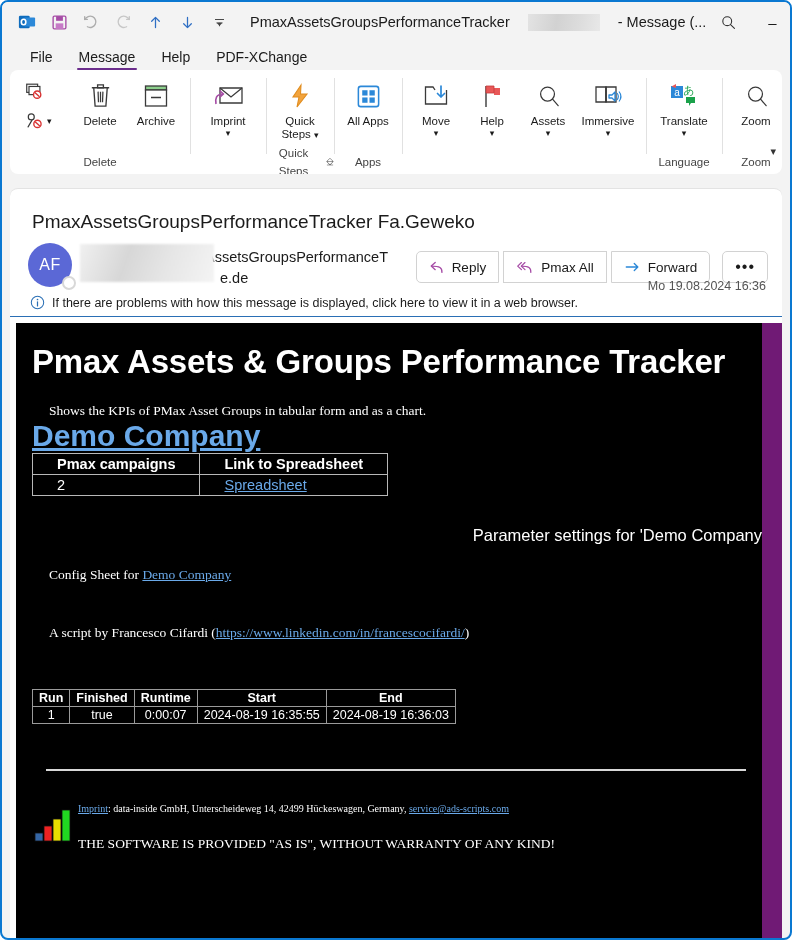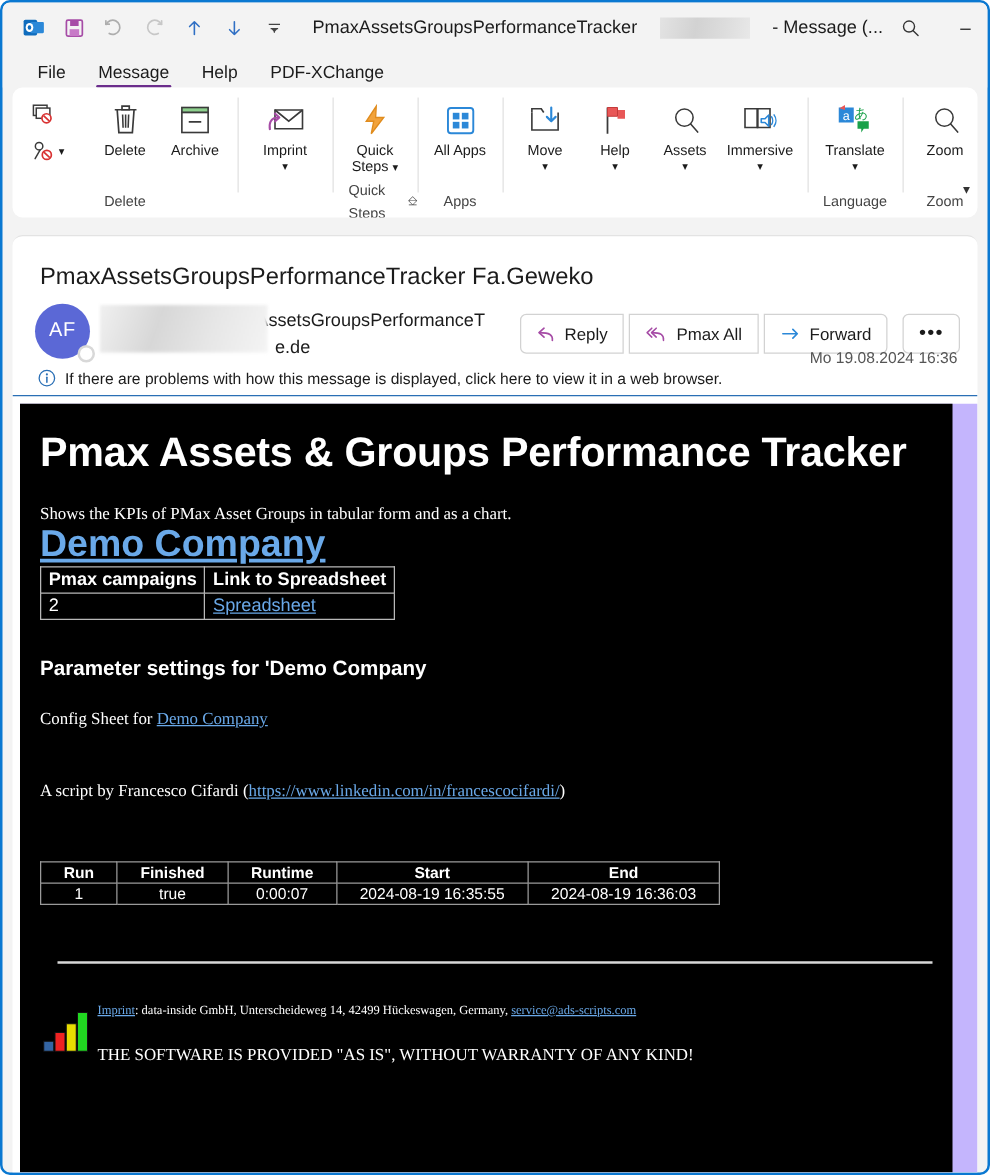--- a/index.html
+++ b/index.html
@@ -184,77 +184,78 @@
   .infobar {
     display:flex; align-items:center; gap:7px;
     padding:6px 0 6px 20px;
     font-size:12.5px; color:#1b1b1b;
     border-bottom:1px solid #2a6fb5;
   }
 
   
   .mailbody {
     position:absolute; left:6px; right:0; top:134px; bottom:0;
-    background:#c4b5fd;
+    background:#701a75;
   }
   .dark {
     position:absolute; left:0; top:0;
     width:746px; bottom:0;
     background:#000000;
     color:#ffffff;
     padding:16px 0 0 16px;
     overflow:hidden;
   }
   .dark a { color:#6aa9e9; }
   .h1 {
     font-family:"Liberation Sans", sans-serif;
     font-size:33px; font-weight:bold; color:#ffffff;
     margin:4px 0 0 0; letter-spacing:-0.2px;
   }
   .serif {
     font-family:"Liberation Serif", serif;
-    font-size:13.5px; color:#ffffff;
+    font-size:13.5px; color:#ffffff;margin-left:17px;
   }
   .p-intro { margin-top:22px; }
   .h2 {
     font-family:"Liberation Sans", sans-serif;
     font-size:30px; font-weight:bold;
     color:#6aa9e9; text-decoration:underline;
     margin:26px 0 2px 0;
   }
   table.emailtbl {
     border-collapse:collapse;
     font-family:"Liberation Sans", sans-serif;
     font-size:14.5px;
     color:#ffffff;
   }
   table.emailtbl td, table.emailtbl th {
     border:1px solid #b8b8b8;
-    padding:2px 6px;
+    padding:2px 24px;
     text-align:left;
   }
   table.emailtbl th { font-weight:bold; }
   table.emailtbl a { color:#6aa9e9; text-decoration:underline; }
   .h3 {
     font-family:"Liberation Sans", sans-serif;
-    font-size:16.5px; font-weight:bold; color:#ffffff;
+    font-size:16.5px; font-weight:normal; color:#ffffff;
     margin:30px 0 0 0;
+    text-align:right;
   }
   .p-config { margin-top:22px; }
   .p-script { margin-top:42px; }
   table.runtbl {
     border-collapse:collapse;
     margin-top:48px;
     font-family:"Liberation Sans", sans-serif;
     font-size:12.5px;
     color:#ffffff;
   }
   table.runtbl th, table.runtbl td {
     border:1px solid #9a9a9a;
-    padding:1px 18px;
+    padding:1px 6px;
     text-align:center;
   }
   table.runtbl th { font-weight:bold; }
   .hr {
     margin:45px 16px 0 14px;
     height:2px; background:#d8d8d8;
   }
   .footer {
     display:flex; align-items:flex-start;
     margin-top:32px;

